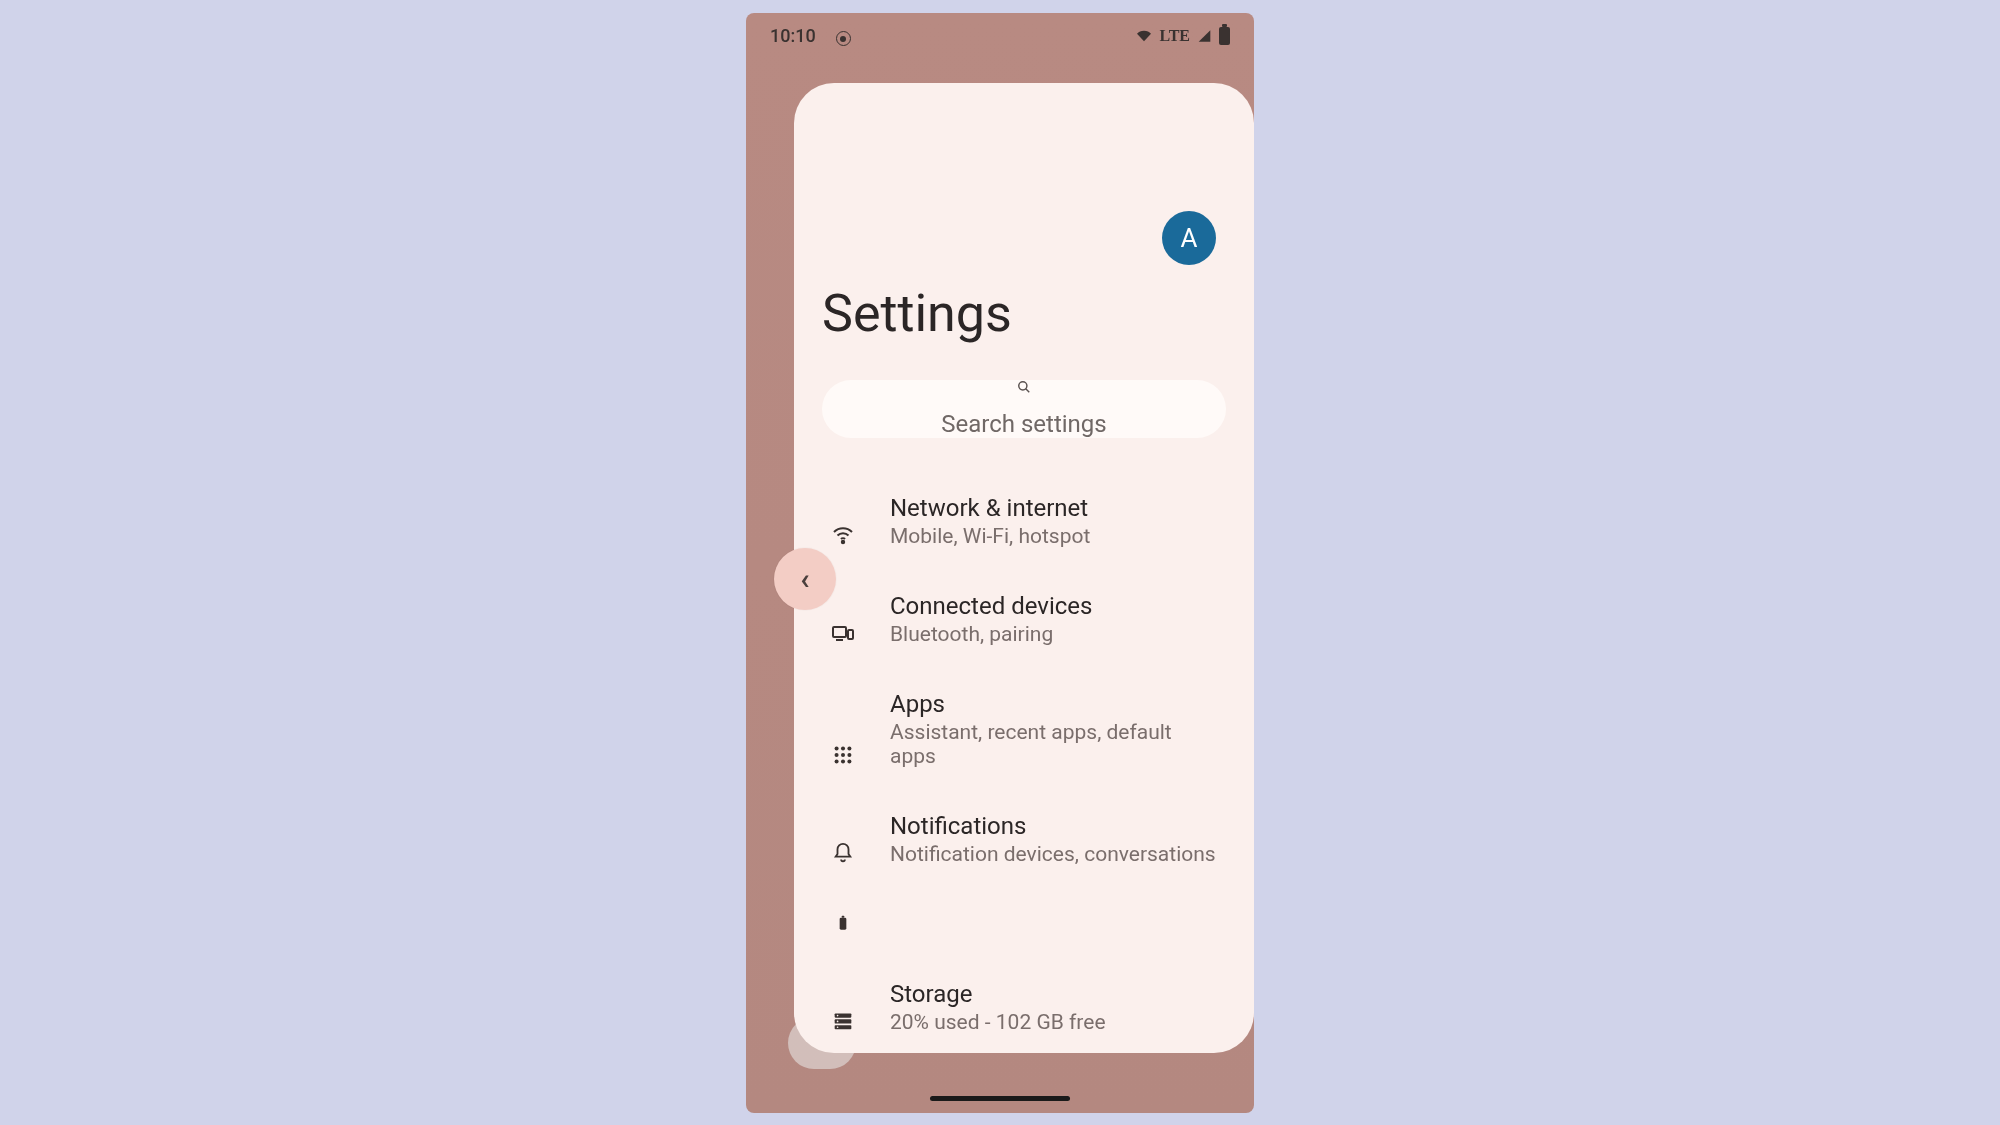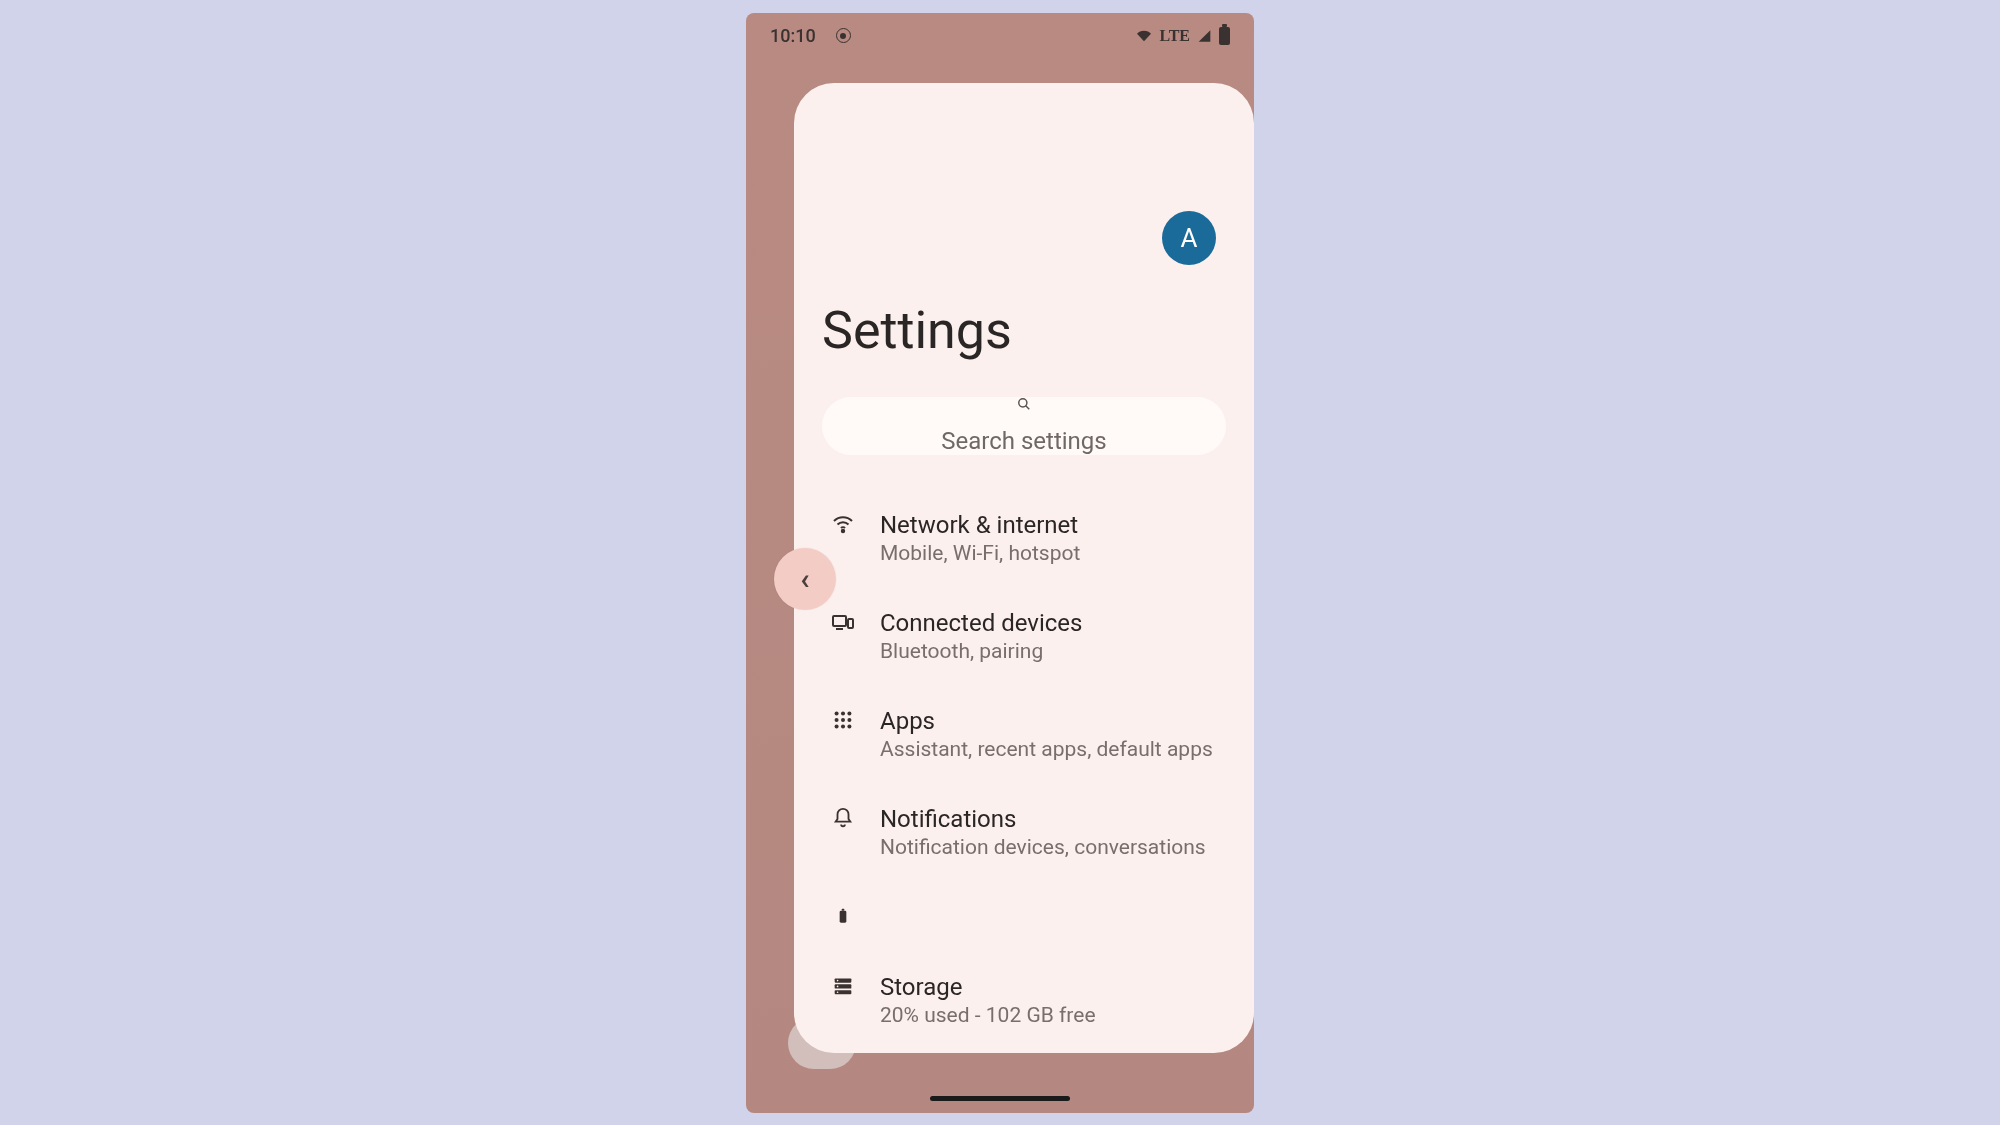--- a/index.html
+++ b/index.html
@@ -23,21 +23,21 @@
     .status-bar {
       height: 46px;
       display: flex;
       align-items: center;
       justify-content: space-between;
       padding: 0 24px;
       color: #3a3230;
     }
     .status-left {
       display: flex;
-      align-items: center;
+      align-items: flex-end;
       gap: 20px;
       font-size: 18px;
       font-weight: 500;
     }
     .status-right {
       display: flex;
       align-items: center;
       gap: 6px;
       font-size: 16px;
       font-weight: 600;
@@ -90,41 +90,41 @@
       display: flex;
       align-items: center;
       justify-content: center;
       font-size: 26px;
       font-weight: 400;
     }
     .page-title {
       font-size: 52px;
       font-weight: 400;
       color: #2b2626;
-      margin-top: 35px;
+      margin-top: 18px;
     }
     .search-box {
       margin-top: 36px;
       background: #fffaf8;
       border-radius: 30px;
       height: 58px;
       display: flex;
       align-items: center;
       padding: 0 22px;
       gap: 16px;
       flex-direction: column;
     }
     .search-icon { width: 22px; height: 22px; color: #5a5250; }
     .search-placeholder { font-size: 24px; color: #706866; }
 
     .settings-list { margin-top: 34px; }
     .setting-item {
       display: flex;
-      align-items: flex-start;
-      gap: 24px;
+      align-items: flex-end;
+      gap: 34px;
       padding: 22px 8px;
       cursor: pointer;
     }
     .setting-icon {
       width: 26px;
       height: 26px;
       display: flex;
       align-items: center;
       justify-content: center;
       color: #3a3230;

